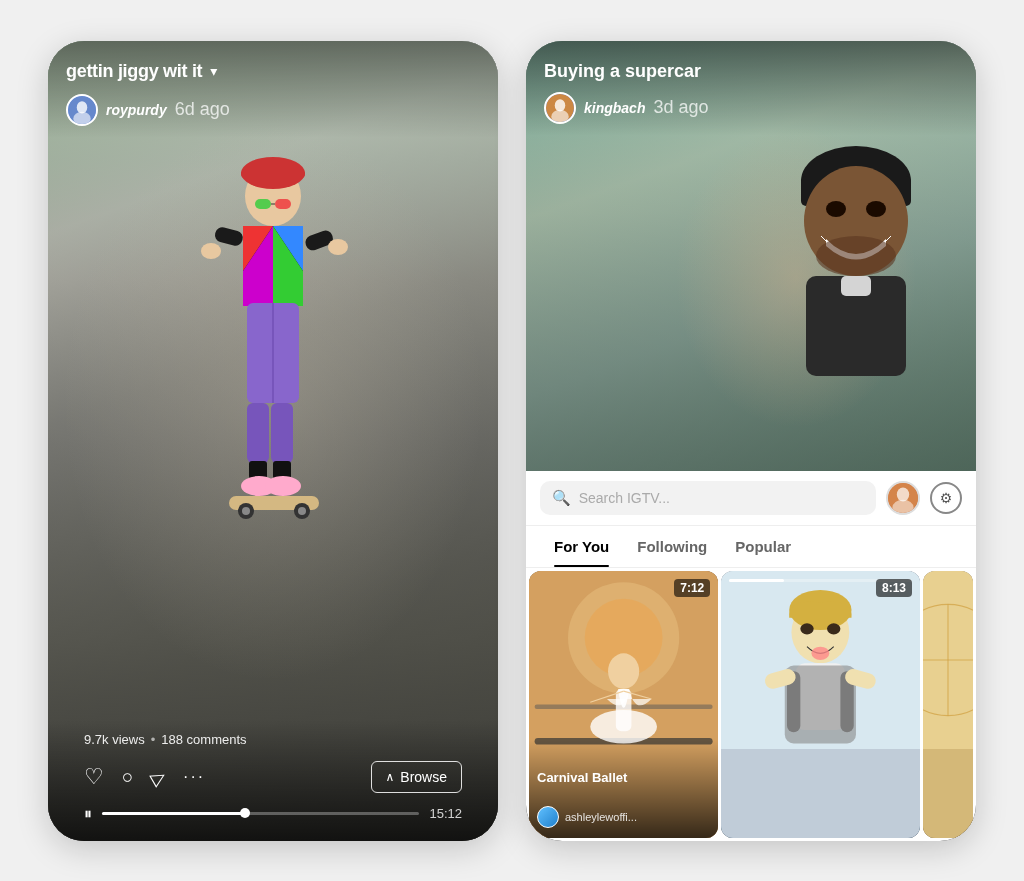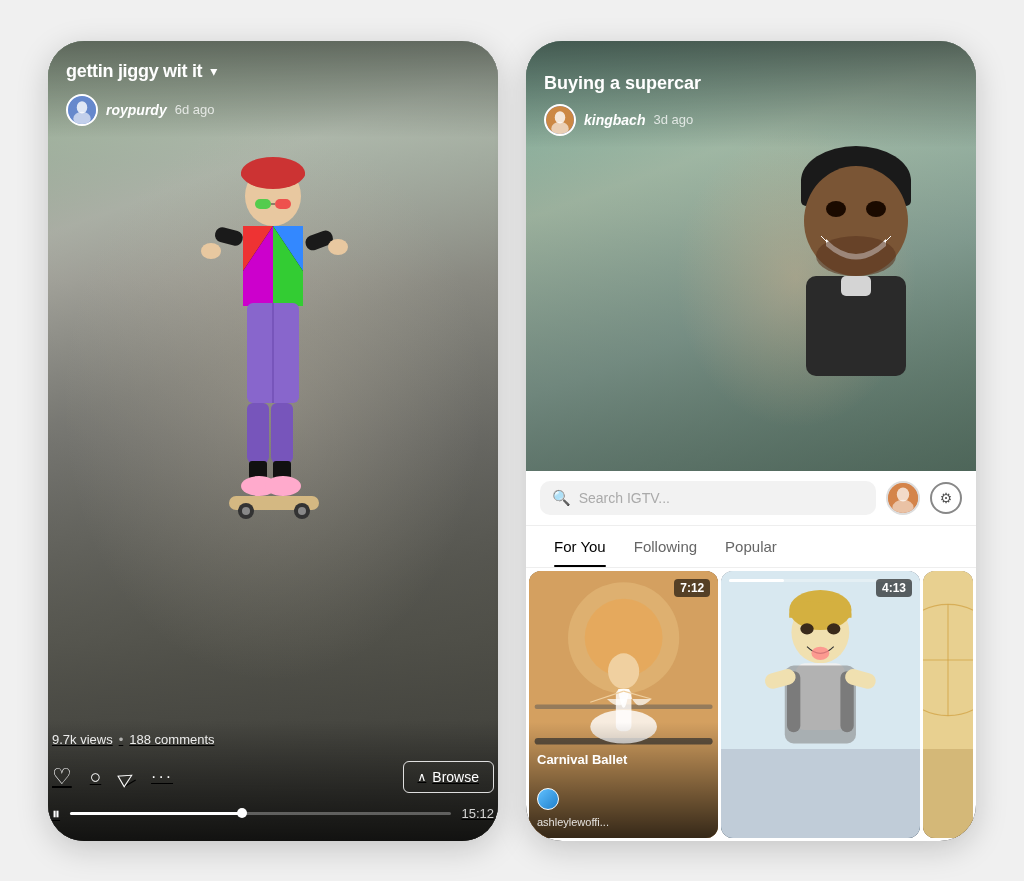--- a/index.html
+++ b/index.html
@@ -102,31 +102,30 @@
 
     .username {
       color: white;
       font-weight: 600;
       font-size: 14px;
       font-style: italic;
     }
 
     .timestamp {
       color: rgba(255,255,255,0.75);
-      font-size: 13px;
+      font-size: 18px;
     }
 
     .phone-left .bottom-overlay {
       position: absolute;
       bottom: 0;
       left: 0;
       right: 0;
       background: linear-gradient(0deg, rgba(0,0,0,0.7) 0%, transparent 100%);
-      padding: 12px 4px 18px;
-      text-decoration: underline;
+      padding: 12px 36px 18px;
     }
 
     .stats-row {
       color: rgba(255,255,255,0.9);
       font-size: 13px;
       margin-bottom: 14px;
       display: flex;
       align-items: center;
       gap: 6px;
     }
@@ -249,21 +248,20 @@
       right: 0;
       padding: 20px 18px 12px;
       background: linear-gradient(180deg, rgba(0,0,0,0.5) 0%, transparent 100%);
     }
 
     .right-title {
       color: white;
       font-size: 18px;
       font-weight: 700;
       margin-bottom: 10px;
-      margin-top: 12px;
     }
 
     
     .search-tabs-area {
       background: white;
       flex: 1;
       display: flex;
       flex-direction: column;
     }
 
@@ -328,21 +326,21 @@
     .tabs-row {
       display: flex;
       padding: 0 14px;
       border-bottom: 1px solid #eee;
       gap: 0;
     }
 
     .tab-item {
       padding: 12px 14px;
       font-size: 15px;
-      font-weight: 400;
+      font-weight: 700;
       color: #666;
       cursor: pointer;
       position: relative;
       white-space: nowrap;
     }
 
     .tab-item.active {
       color: #000;
     }
 
@@ -427,23 +425,22 @@
     .thumb-title {
       color: white;
       font-size: 13px;
       font-weight: 600;
       margin-bottom: 19px;
       line-height: 1.3;
     }
 
     .thumb-user-row {
       display: flex;
-      align-items: flex-start;
+      align-items: center;
       gap: 6px;
-      flex-direction: column;
     }
 
     .thumb-avatar {
       width: 22px;
       height: 22px;
       border-radius: 50%;
       background: linear-gradient(135deg, #80b0ff, #4080cc);
       border: 1.5px solid white;
       flex-shrink: 0;
     }
@@ -719,21 +716,21 @@
               <rect x="58" y="85" width="64" height="70" rx="8" fill="#888" opacity="0.6"></rect>
 
               <rect x="40" y="90" width="28" height="14" rx="7" fill="#f0e0b0" transform="rotate(-15 54 97)"></rect>
               <rect x="112" y="90" width="28" height="14" rx="7" fill="#f0e0b0" transform="rotate(15 126 97)"></rect>
             </svg>
           </div>
 
           <div class="video-progress-bar">
             <div class="video-progress-fill"></div>
           </div>
-          <span class="thumb-duration">4:13</span>
+          <span class="thumb-duration">8:13</span>
         </div>
 
         <div class="thumb-card" style="max-width: 50px; flex: 0.3; overflow: hidden;">
           <div class="thumb-bg-3">
             <svg viewBox="0 0 60 240" width="100%" height="100%" preserveAspectRatio="xMidYMid slice">
               <rect width="60" height="240" fill="#e8d090"></rect>
 
               <circle cx="30" cy="80" r="50" fill="none" stroke="#d0a040" strokewidth="6" opacity="0.7"></circle>
               <line x1="30" y1="30" x2="30" y2="130" stroke="#d0a040" strokewidth="3" opacity="0.7"></line>
               <line x1="-20" y1="80" x2="80" y2="80" stroke="#d0a040" strokewidth="3" opacity="0.7"></line>

